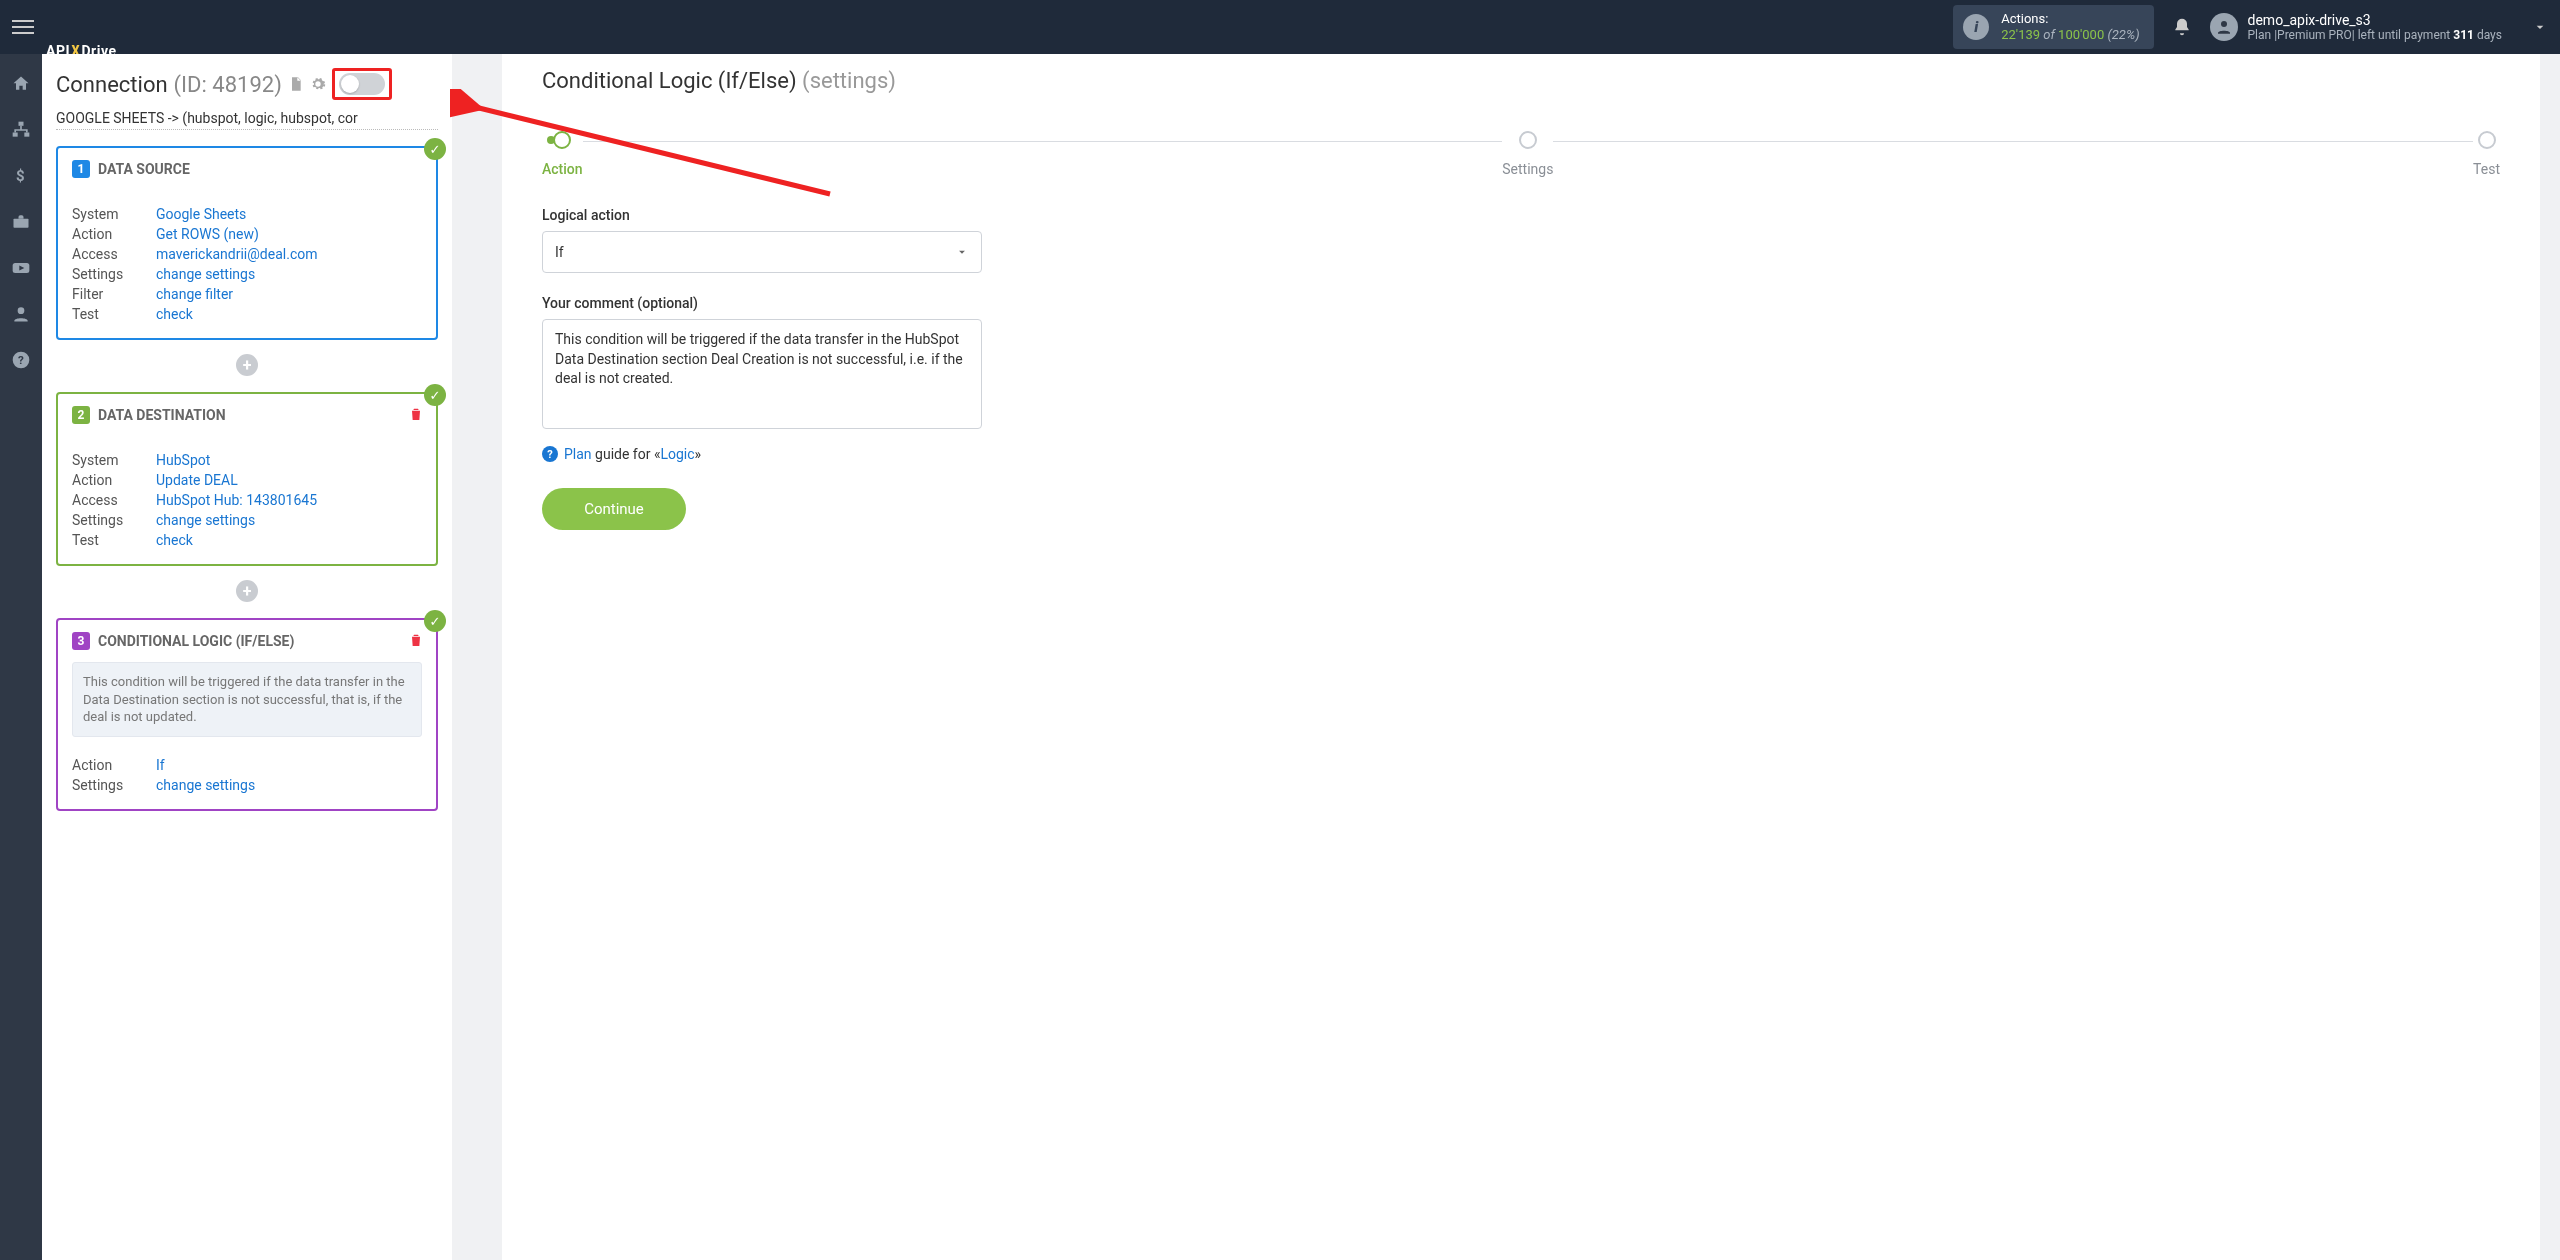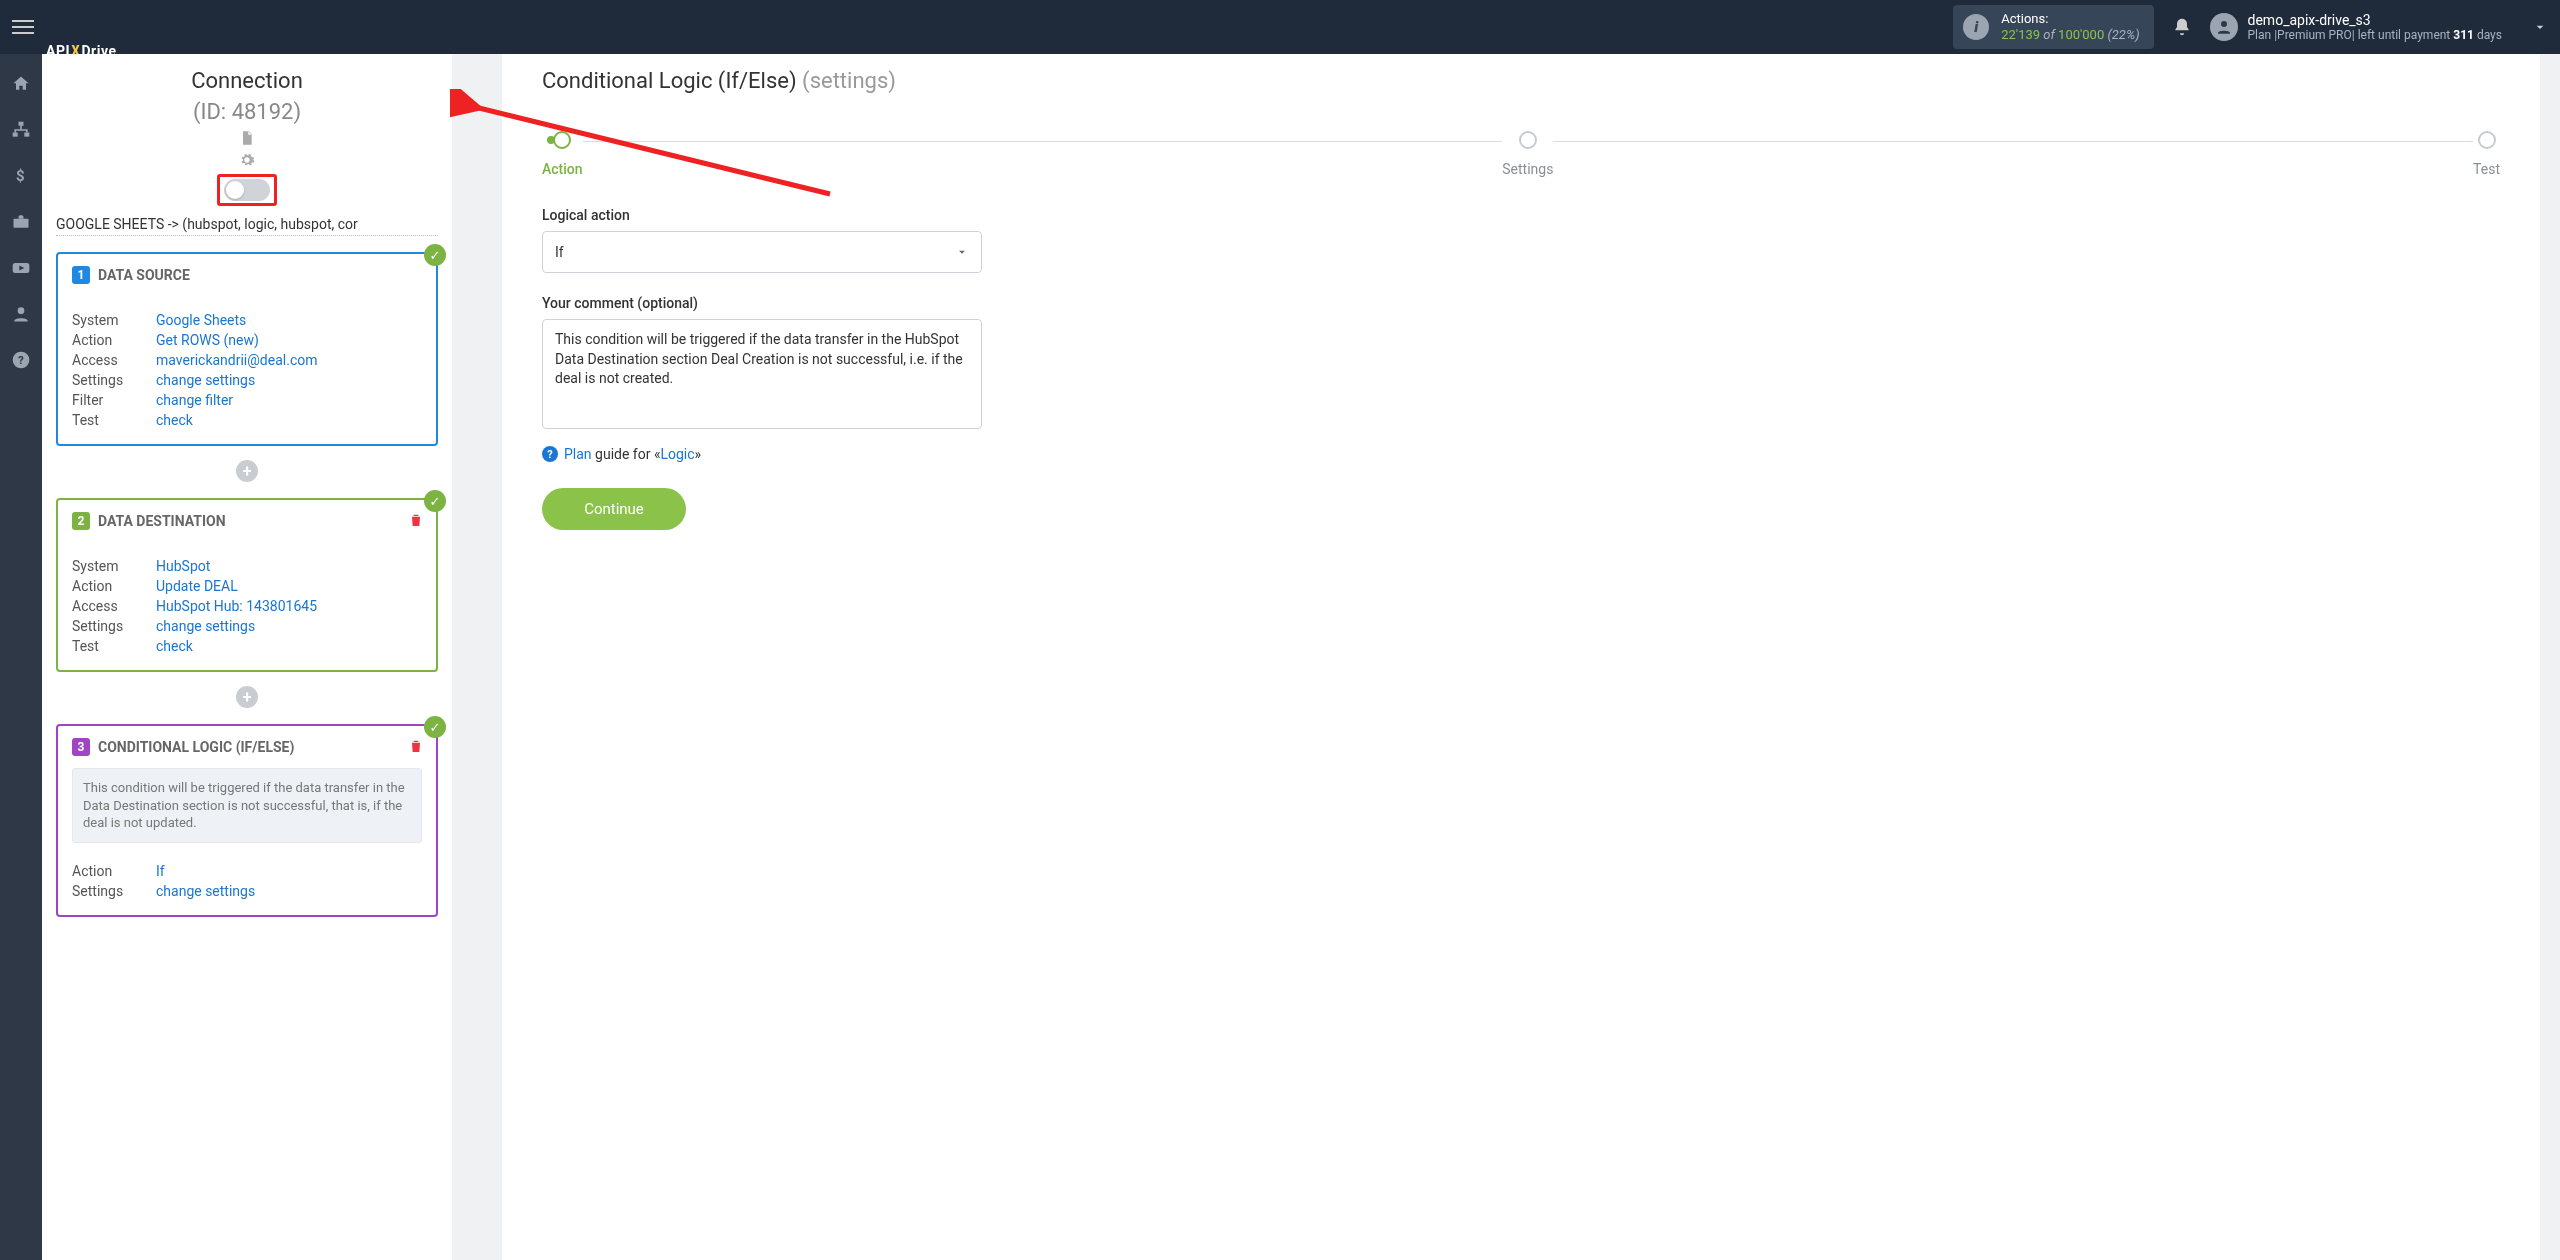--- a/index.html
+++ b/index.html
@@ -28,21 +28,21 @@
 
 .shell { display:flex; height: calc(100vh - 54px); }
 .leftrail { width: 42px; background: #2f3846; display:flex; flex-direction:column; align-items:center; padding-top:20px; gap:26px; }
 .leftrail .ic { color:#9aa5b1; font-size:18px; cursor:pointer; }
 
 
 .content { flex:1; background:#f0f1f3; display:flex; padding: 0 20px 0 0; gap:0; overflow:hidden; }
 .col-left { width: 410px; background:#fff; padding: 14px 14px; position:relative; }
 .col-right { flex:1; background:#fff; padding: 14px 40px 40px 40px; margin-left: 50px; position:relative; }
 
-.conn-title { font-size: 22px; color:#333; display:flex; align-items:center; gap:6px;flex-direction:column; }
+.conn-title { font-size: 22px; color:#333; display:flex; align-items:center; gap:6px; }
 .conn-title .muted { color:#888; font-weight:400; }
 .toggle-wrap { display:inline-flex; align-items:center; border:3px solid #e22; padding:2px 4px; border-radius:3px; }
 .toggle { width:46px; height:22px; background:#d0d3d7; border-radius:12px; position:relative; cursor:pointer; }
 .toggle .knob { position:absolute; left:2px; top:2px; width:18px; height:18px; background:#fff; border-radius:50%; box-shadow:0 1px 2px rgba(0,0,0,.2);}
 .subpath { color:#333; font-size:14px; margin-top:10px; border-bottom:1px dotted #bbb; padding-bottom:3px; white-space:nowrap; overflow:hidden; }
 
 .card { border:2px solid; border-radius:4px; margin-top:16px; padding:12px 14px 14px; position:relative; background:#fff; }
 .card .badge { position:absolute; top:-10px; right:-10px; width:22px; height:22px; border-radius:50%; background:#7cb342; color:#fff; display:flex; align-items:center; justify-content:center; font-size:13px; }
 .card h4 { font-size:14px; color:#666; font-weight:700; display:flex; align-items:center; gap:8px; }
 .numbox { display:inline-flex; width:18px; height:18px; align-items:center; justify-content:center; color:#fff; border-radius:3px; font-size:12px; font-weight:700; }

